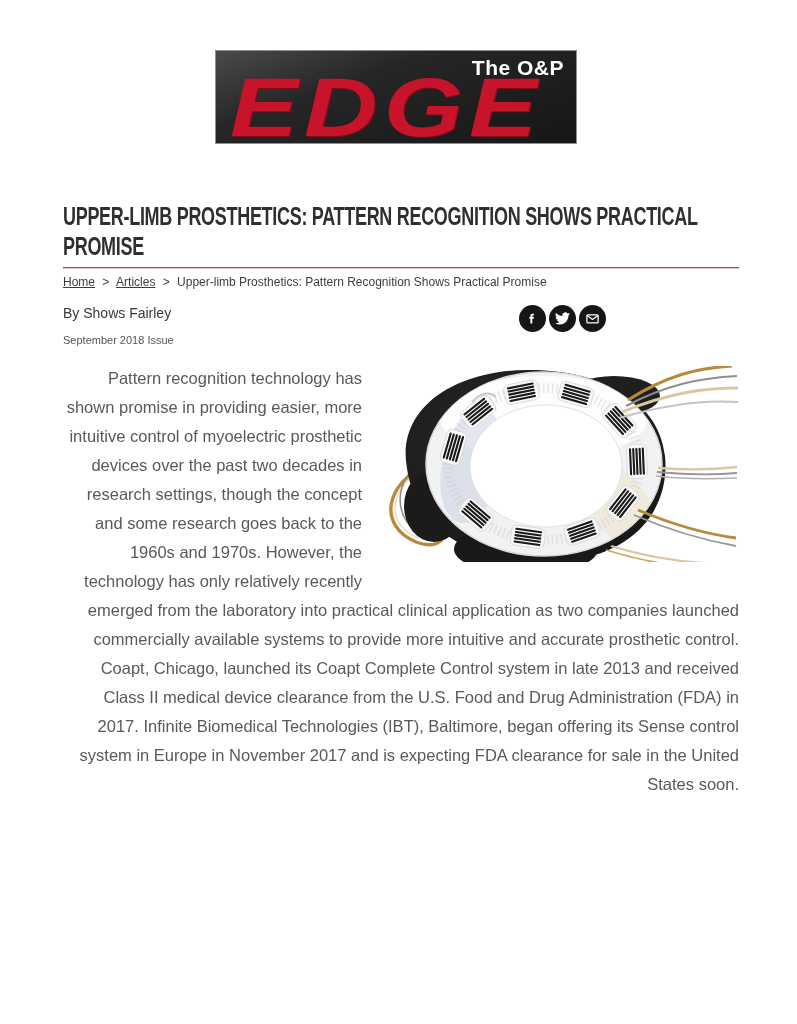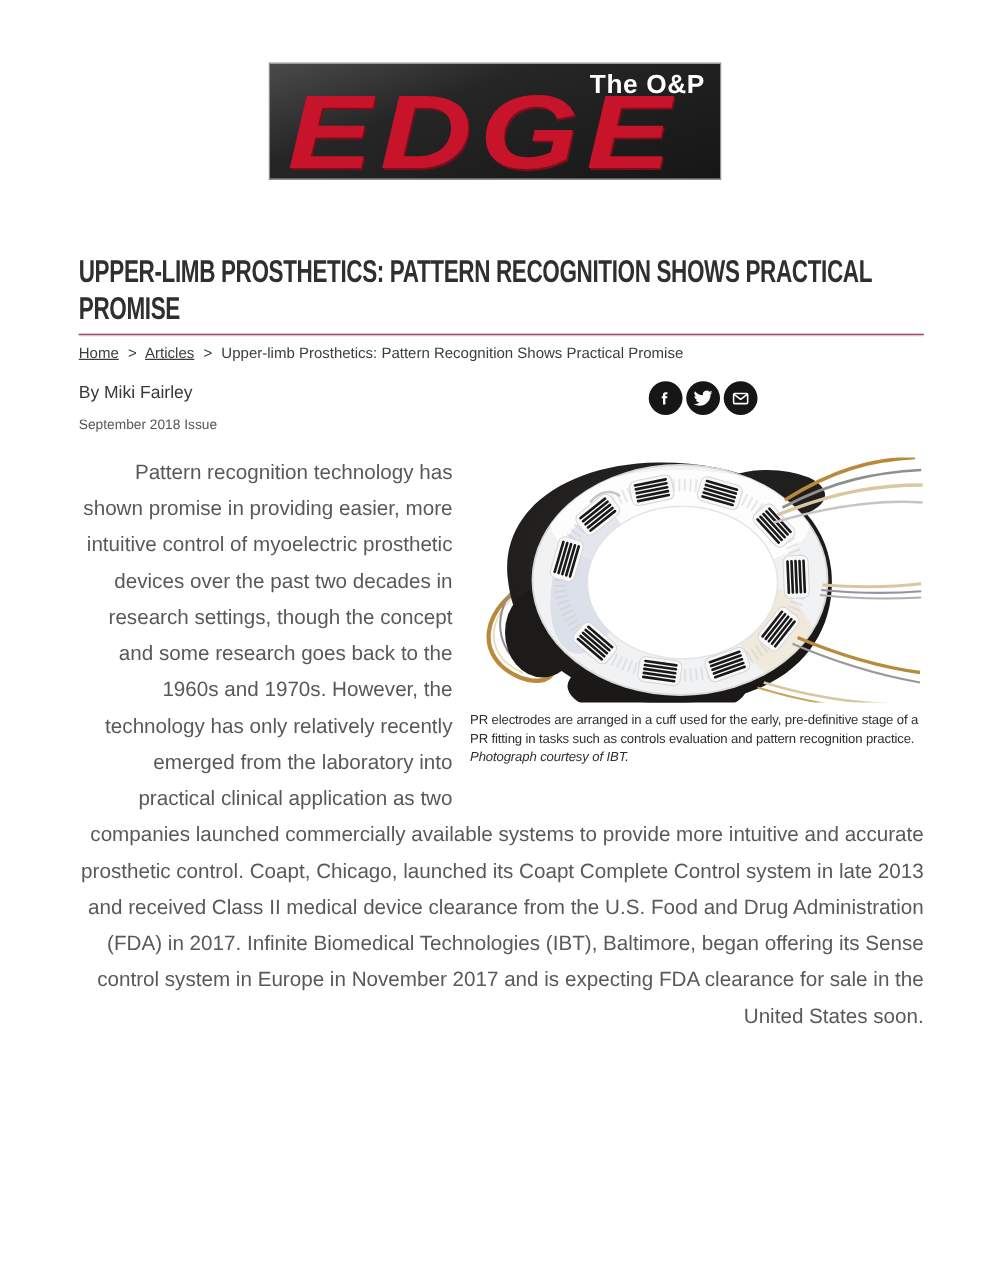--- a/index.html
+++ b/index.html
@@ -80,21 +80,21 @@
   <nav class="breadcrumb">
     <a>Home</a>
     <span class="sep">&gt;</span>
     <a>Articles</a>
     <span class="sep">&gt;</span>
     <span>Upper-limb Prosthetics: Pattern Recognition Shows Practical Promise</span>
   </nav>
 
   <div class="byline-row">
     <div>
-      <div class="byline-author">By Miki Fairley</div>
+      <div class="byline-author">By Shows Fairley</div>
       <a class="issue-link">September 2018 Issue</a>
     </div>
 
     <div class="share-row">
       <button class="share-btn">
         <span>
           <svg width="15" height="15" viewBox="0 0 24 24">
             <path fill="#ffffff" d="M13.9 12.2h-2.2V20H8.6v-7.8H7V9.6h1.6V7.9c0-2.1 1.1-3.5 3.5-3.5h2.2v2.7h-1.6c-.9 0-1 .4-1 1.1v1.4h2.6l-.4 2.6z"></path>
           </svg>
         </span>
@@ -223,22 +223,18 @@
         <path d="M243,52 C298,36 335,34 362,36" fill="none" stroke="#c5c5c5" stroke-width="2"></path>
         <path d="M282,102 C310,104 335,104 361,101" fill="none" stroke="#d9c7a0" stroke-width="2.4"></path>
         <path d="M281,106 C312,109 338,109 361,107" fill="none" stroke="#9a8fa5" stroke-width="1.8"></path>
         <path d="M280,110 C314,114 340,113 361,112" fill="none" stroke="#b0b0b0" stroke-width="1.6"></path>
         <path d="M262,144 C300,160 330,168 360,172" fill="none" stroke="#b98a3c" stroke-width="2.8"></path>
         <path d="M258,149 C300,167 332,175 360,180" fill="none" stroke="#999999" stroke-width="1.8"></path>
         <path d="M235,180 C280,194 320,198 358,198" fill="none" stroke="#d9c7a0" stroke-width="2.2"></path>
         <path d="M230,184 C278,199 318,203 356,203" fill="none" stroke="#c9a55a" stroke-width="1.6"></path>
       </svg>
 
-      <figcaption>
-        <span>PR electrodes are arranged in a cuff used for the early, pre-definitive stage of a PR fitting in tasks such as controls evaluation and pattern recognition practice.</span><br>
-        <span class="fig-credit">Photograph courtesy of IBT.</span>
-      </figcaption>
     </figure>
 
     <p>Pattern recognition technology has shown promise in providing easier, more intuitive control of myoelectric prosthetic devices over the past two decades in research settings, though the concept and some research goes back to the 1960s and 1970s. However, the technology has only relatively recently emerged from the laboratory into practical clinical application as two companies launched commercially available systems to provide more intuitive and accurate prosthetic control. Coapt, Chicago, launched its Coapt Complete Control system in late 2013 and received Class II medical device clearance from the U.S. Food and Drug Administration (FDA) in 2017. Infinite Biomedical Technologies (IBT), Baltimore, began offering its Sense control system in Europe in November 2017 and is expecting FDA clearance for sale in the United States soon.</p>
 
   </div>
 </div>
 
 </body></html>

